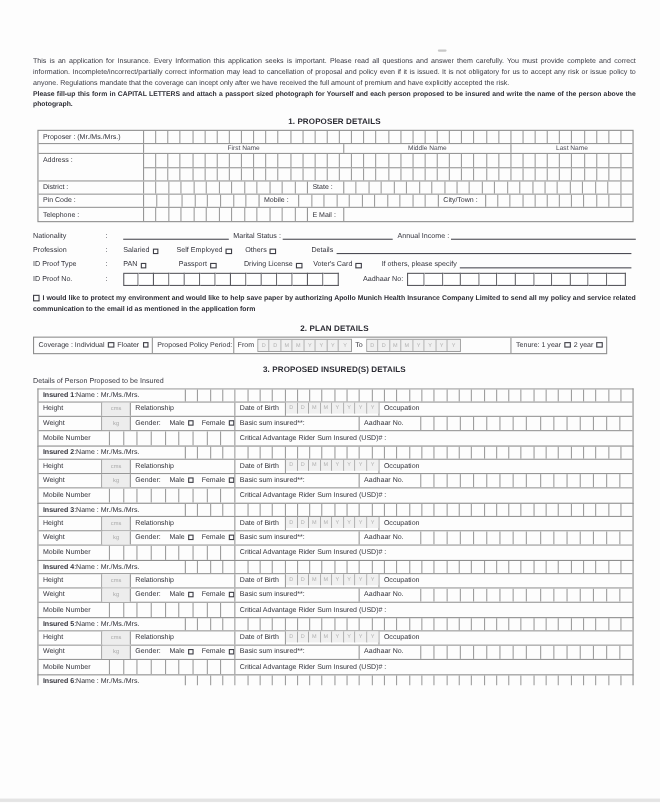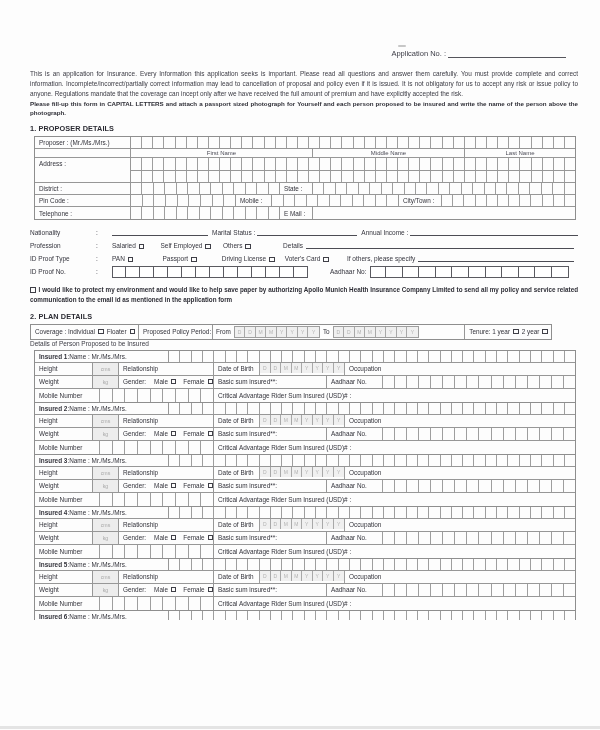--- a/index.html
+++ b/index.html
@@ -10,21 +10,21 @@
   .page{position:absolute;left:30px;top:40px;width:548px;}
   
   .title{font-size:17px;font-weight:bold;color:#4b4b4f;letter-spacing:-0.3px;}
   .app-row{margin-top:9px;display:flex;justify-content:flex-end;align-items:flex-end;font-size:7.5px;color:#3c3c46;padding-right:12px;}
   .app-line{display:inline-block;width:118px;border-bottom:0.8px solid #55555c;height:7px;margin-left:2px;}
   .artifact{position:absolute;left:368px;top:5px;width:8px;height:2px;background:#9a9a9a;opacity:.55;border-radius:1px;}
   
   .intro{margin-top:11px;font-size:6.45px;line-height:1.53;text-align:justify;color:#3a3a43;}
   .intro-bold{font-size:6.2px;line-height:1.5;font-weight:bold;color:#2e2e36;text-align:justify;}
   
-  .sec-h{font-size:7.3px;font-weight:bold;color:#2b2b33;margin-top:7px;margin-bottom:3px;letter-spacing:0.1px;}
+  .sec-h{font-size:7.3px;font-weight:bold;color:#2b2b33;margin-top:7px;margin-bottom:3px;letter-spacing:0.1px;text-align:center;}
   .sub-h{font-size:6.5px;color:#3a3a43;margin-bottom:3px;}
   
   .tbl{margin-left:4px;width:542px;border:0.7px solid #8e8e8e;box-sizing:border-box;font-size:6.4px;}
   .trow{display:flex;border-bottom:0.7px solid #979797;box-sizing:border-box;}
   .trow:last-child{border-bottom:none;}
   .cell{display:flex;align-items:center;padding-left:4px;box-sizing:border-box;border-right:0.7px solid #979797;overflow:hidden;white-space:nowrap;}
   .cell.nopad{padding-left:0;}
   .cell.last{border-right:none;}
   .cell.center{justify-content:center;color:#4c4c57;padding-left:0;}
   .flexfill{flex:1;}
@@ -65,24 +65,20 @@
   .btitle{font-weight:bold;}
   .page-edge{position:absolute;left:0;top:726px;width:600px;height:3px;background:#d9d9d9;opacity:.7;}
 </style>
 </head>
 <body>
 
 <div class="page">
   <span class="artifact"></span>
 
 
-  <div class="app-row">
-    <span>Application No. :</span>
-    <span class="app-line"></span>
-  </div>
 
   <div class="intro">This is an application for Insurance. Every Information this application seeks is important. Please read all questions and answer them carefully. You must provide complete and correct information. Incomplete/incorrect/partially correct information may lead to cancellation of proposal and policy even if it is issued. It is not obligatory for us to accept any risk or issue policy to anyone. Regulations mandate that the coverage can incept only after we have received the full amount of premium and have explicitly accepted the risk.</div>
   <div class="intro-bold">Please fill-up this form in CAPITAL LETTERS and attach a passport sized photograph for Yourself and each person proposed to be insured and write the name of the person above the photograph.</div>
 
   <div class="sec-h">1. PROPOSER DETAILS</div>
 
   <div class="tbl">
     <div class="trow" style="height:12px">
       <div class="cell" style="width:96px">Proposer : (Mr./Ms./Mrs.)</div>
       <div class="boxes">
@@ -452,20 +448,21 @@
         <span class="cell last" style="align-self:stretch;border-left:0.7px solid #979797;padding-left:4px;padding-right:3px">
           <span>Tenure: 1 year</span>
             <span class="cb"></span>
           <span style="margin-left:3px">2 year</span>
             <span class="cb"></span>
         </span>
       </div>
     </div>
   </div>
 
+  <div class="sec-h" style="margin-top:9px">3. PROPOSED INSURED(S) DETAILS</div>
   <div class="sub-h">Details of Person Proposed to be Insured</div>
 
   <div id="insured-blocks">
   <div class="tbl">
     <div class="trow r-name">
       <div class="cell" style="width:134px">
         <span class="btitle">Insured 1</span>
             <span> : </span>
             <span>Name : Mr./Ms./Mrs.</span>
       </div>

